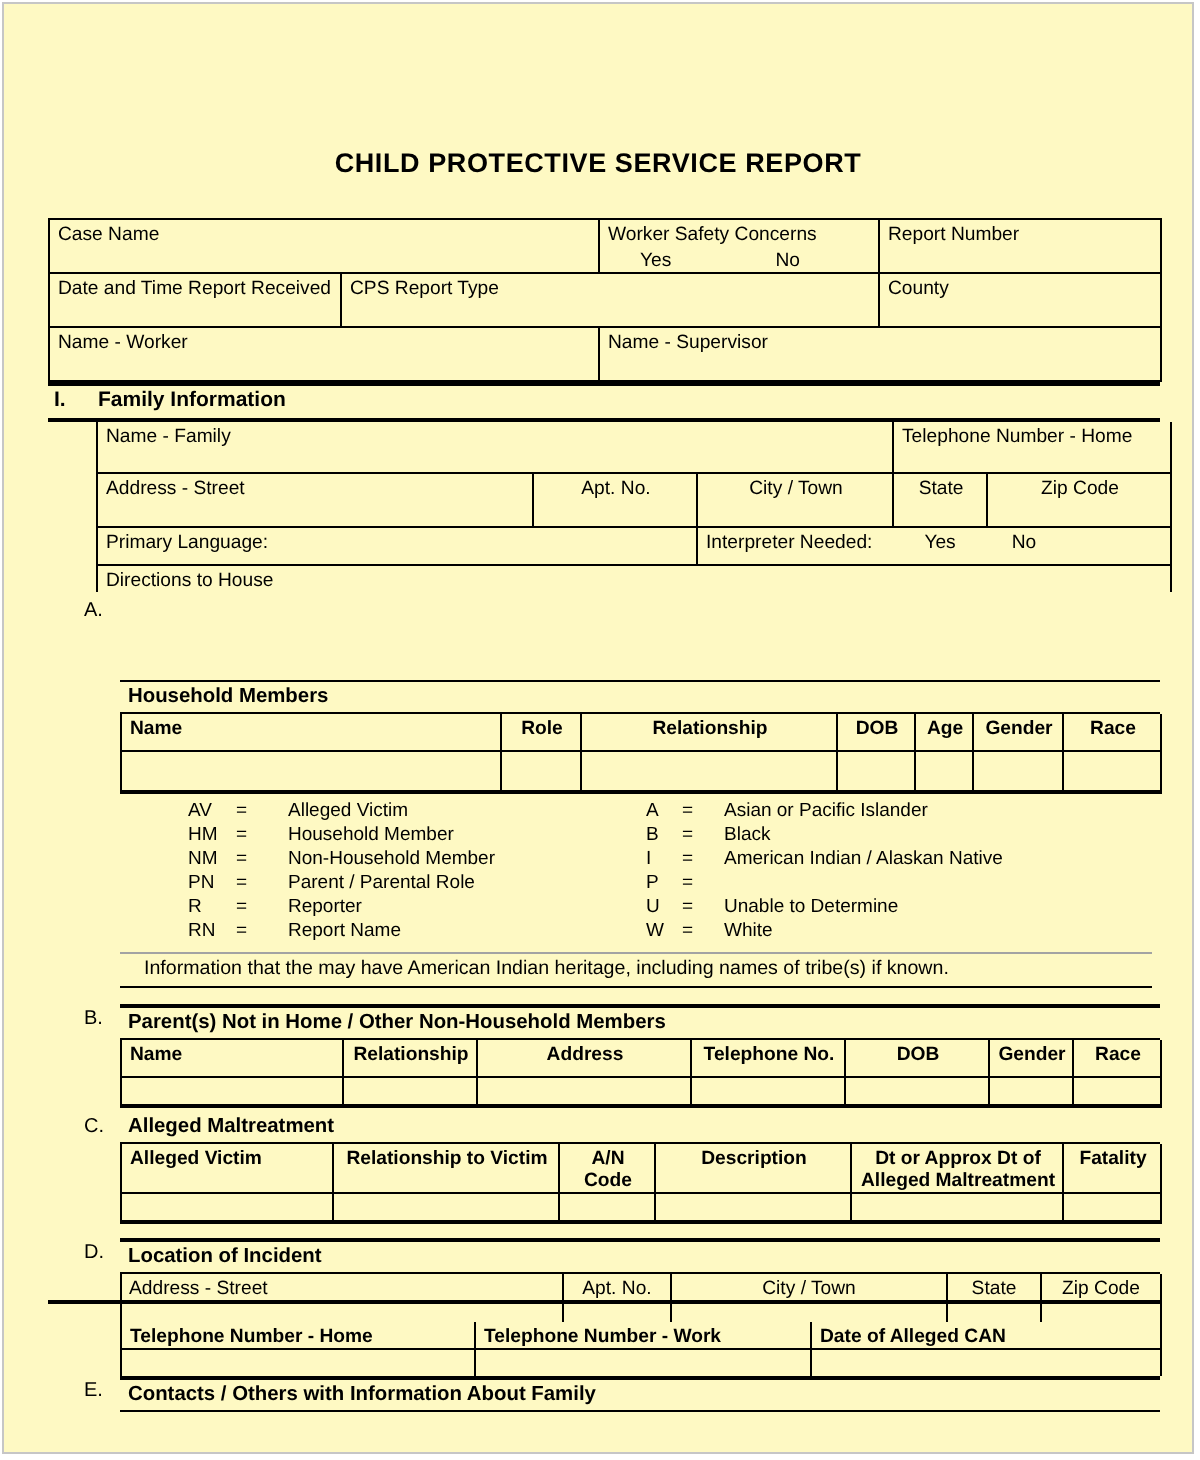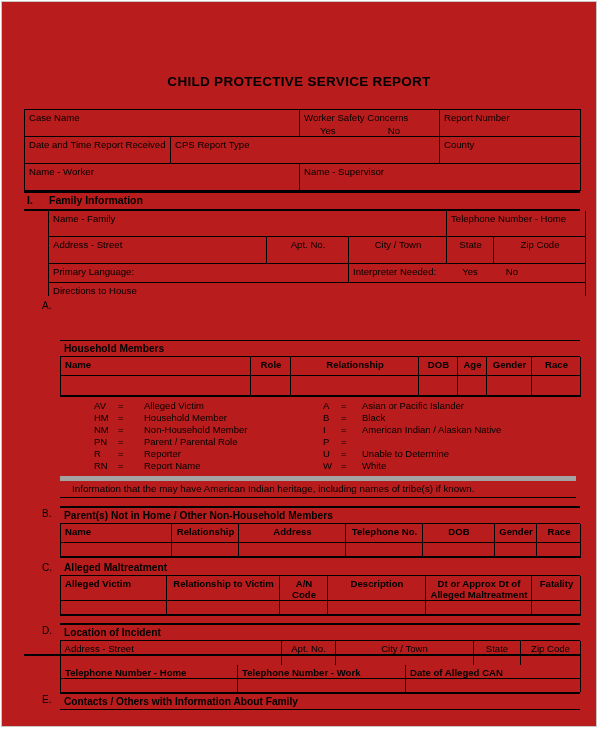--- a/index.html
+++ b/index.html
@@ -1,18 +1,18 @@
 <!DOCTYPE html>
 <html><head>
 <meta charset="utf-8">
 <style>
   html,body { margin:0; padding:0; background:#fff; }
   .page {
     position:relative; width:596px; height:726px; margin:1px;
-    border:1px solid #c6c6c6; background:#b91c1c; box-sizing:border-box;
+    border:1px solid #c6c6c6; background:#fef9c3; box-sizing:border-box;
     font-family:"Liberation Sans","DejaVu Sans",sans-serif; color:#000; overflow:hidden;
   }
   .doc-title { padding-top:72px; text-align:center; font-weight:bold; font-size:13.5px; letter-spacing:.3px; }
   .content { padding:0 20px 0 22px; }
 
   table.t { border-collapse:collapse; table-layout:fixed; }
   table.t td { border:1px solid #000; vertical-align:top; padding:2px 3px 0 4px; font-size:9.6px; line-height:11px; overflow:hidden; }
   .ctr { text-align:center; }
 
   .top-table { margin-top:20px; width:556px; border-top:1.5px solid #000; }
@@ -45,21 +45,21 @@
 
   .legend { display:flex; margin-left:36px; margin-top:3px; font-size:9.5px; }
   .leg-col-l { width:262px; }
   .leg-col-r { flex:1; }
   .leg-row { display:flex; line-height:12.1px; }
   .leg-col-l .leg-code { width:24px; padding-left:5px;margin-left:29px; }
   .leg-col-l .leg-eq { width:26px; }
   .leg-col-r .leg-code { width:18px; padding-left:1px; }
   .leg-col-r .leg-eq { width:21px; }
 
-  .note { margin-left:36px; margin-top:3px; border-top:5px solid #a3a3a3; border-bottom:1px solid #000; padding:2px 4px 3px 12px; font-size:9.8px; }
+  .note { margin-left:36px; margin-top:3px; border-top:1px solid #a3a3a3; border-bottom:1px solid #000; padding:2px 4px 3px 12px; font-size:9.8px; }
 
   .mt8 { margin-top:8px; }
   .mt7 { margin-top:7px; }
   .mt2 { margin-top:2px; }
 
   .d-addr { width:556px; }
   .d-addr tr:first-child td { border-top:none; }
   .d-addr td.stub { border:none; }
   .d-addr tr.hdr td { border-bottom:2.5px solid #000; height:11px; }
   .d-addr tr.hdr td.stub { border-bottom:2.5px solid #000; border-left:none; border-right:none; border-top:none; }

